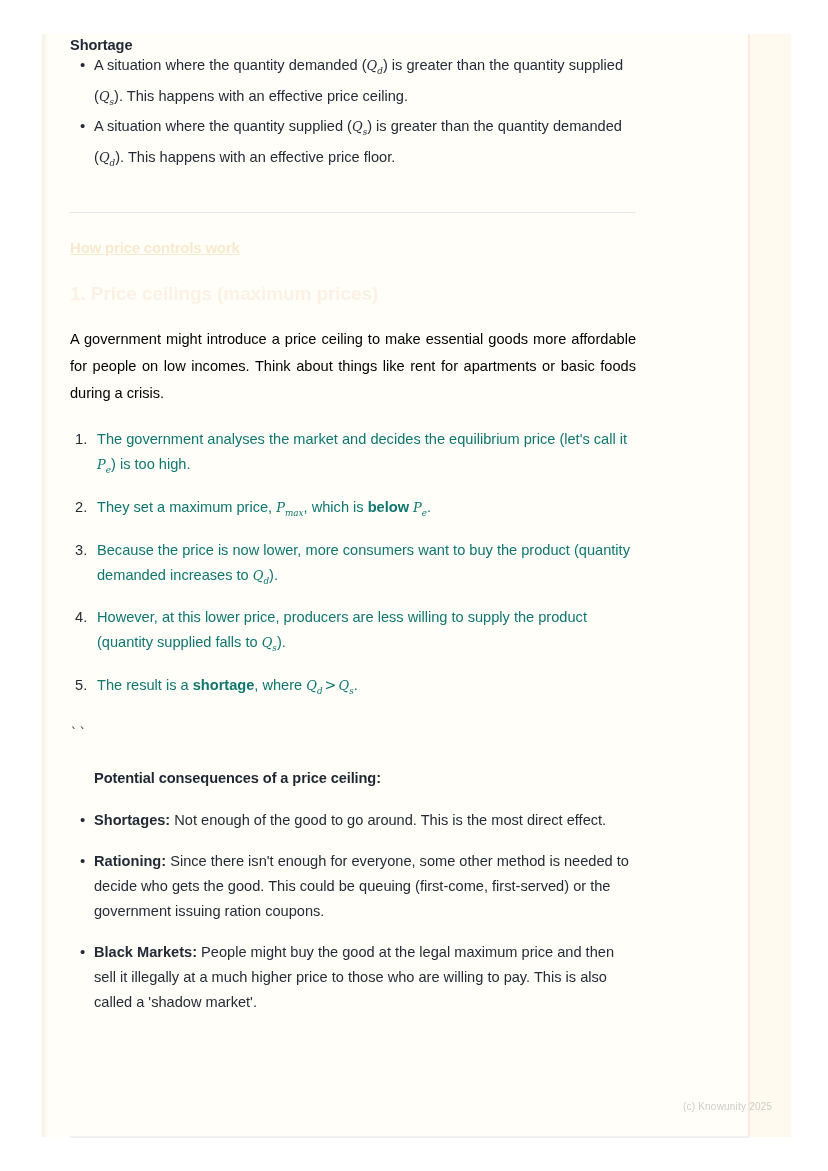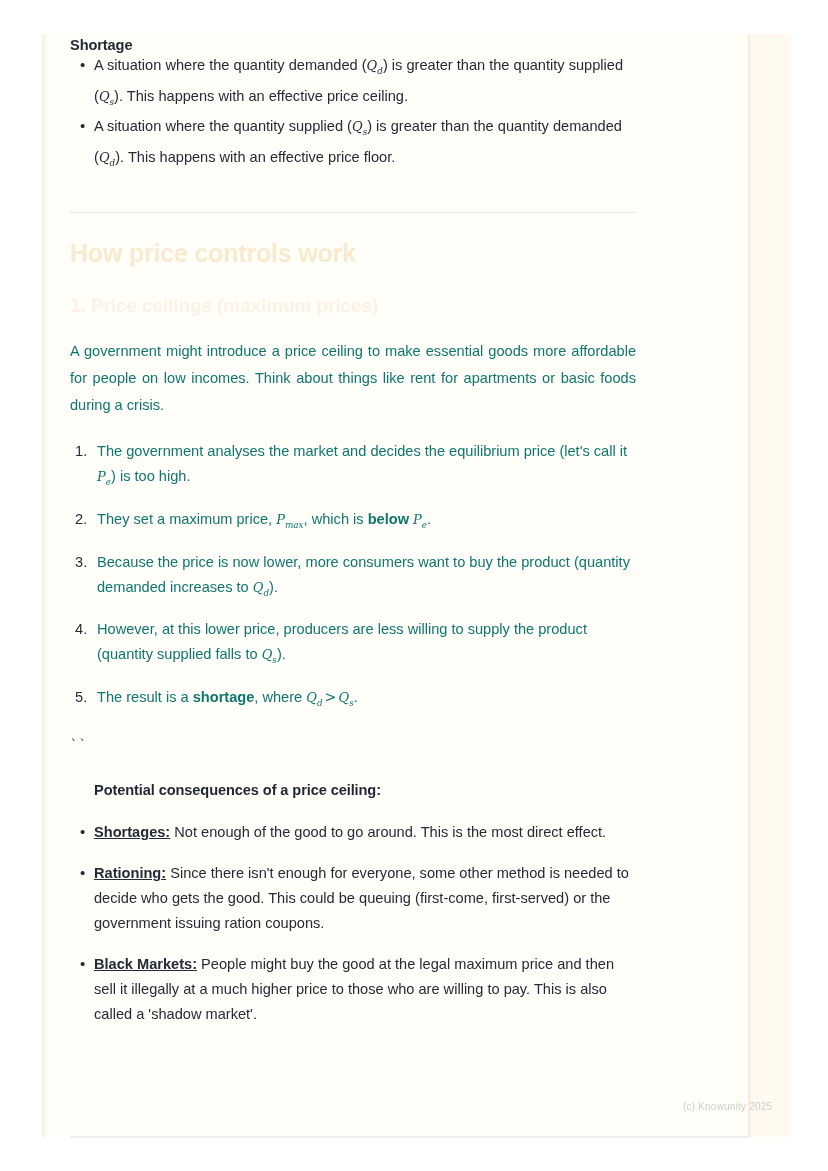--- a/index.html
+++ b/index.html
@@ -116,40 +116,41 @@
 
   hr.rule {
     border: 0;
     border-top: 1.4px solid #e7e7ec;
     margin: 0;
     width: 566px;
   }
   .rule-wrap { padding-top: 37px; }
 
   .faded-h1 {
-    font-size: 25px;
+    font-size: 15px;
     font-weight: bold;
     color: #f8eace;
     letter-spacing: -0.2px;
     margin: 0;
     padding-top: 26px;
+    text-decoration: underline;
   }
   .faded-h2 {
     font-size: 19px;
     font-weight: bold;
     color: #fcf1e4;
     letter-spacing: -0.1px;
     margin: 0;
     padding-top: 27px;
   }
 
   p.body-para {
     font-size: 14.6px;
     line-height: 27px;
-    color: #0f766e;
+    color: #000000;
     text-align: justify;
     margin: 0;
     padding-top: 21px;
   }
 
   .h-howitworks { padding-top: 26px; }
 
   ol.steps { padding-top: 20px; counter-reset: stepctr; }
   ol.steps li {
     position: relative;
@@ -173,21 +174,21 @@
     font-size: 13px;
     color: #3a4150;
     padding-top: 22px;
     letter-spacing: 1px;
   }
 
   .h-consequences { padding-top: 30px; margin-left: 24px; }
 
   ul.consequences { padding-top: 22px; }
   ul.consequences li + li { margin-top: 16px; }
-  ul.consequences b { font-weight: bold; text-decoration: underline; }
+  ul.consequences b { font-weight: bold; }
 
   .footer-mark {
     position: absolute;
     left: 683px;
     top: 1101px;
     font-size: 10px;
     color: #cfcdc9;
     letter-spacing: 0.2px;
   }
 </style>

